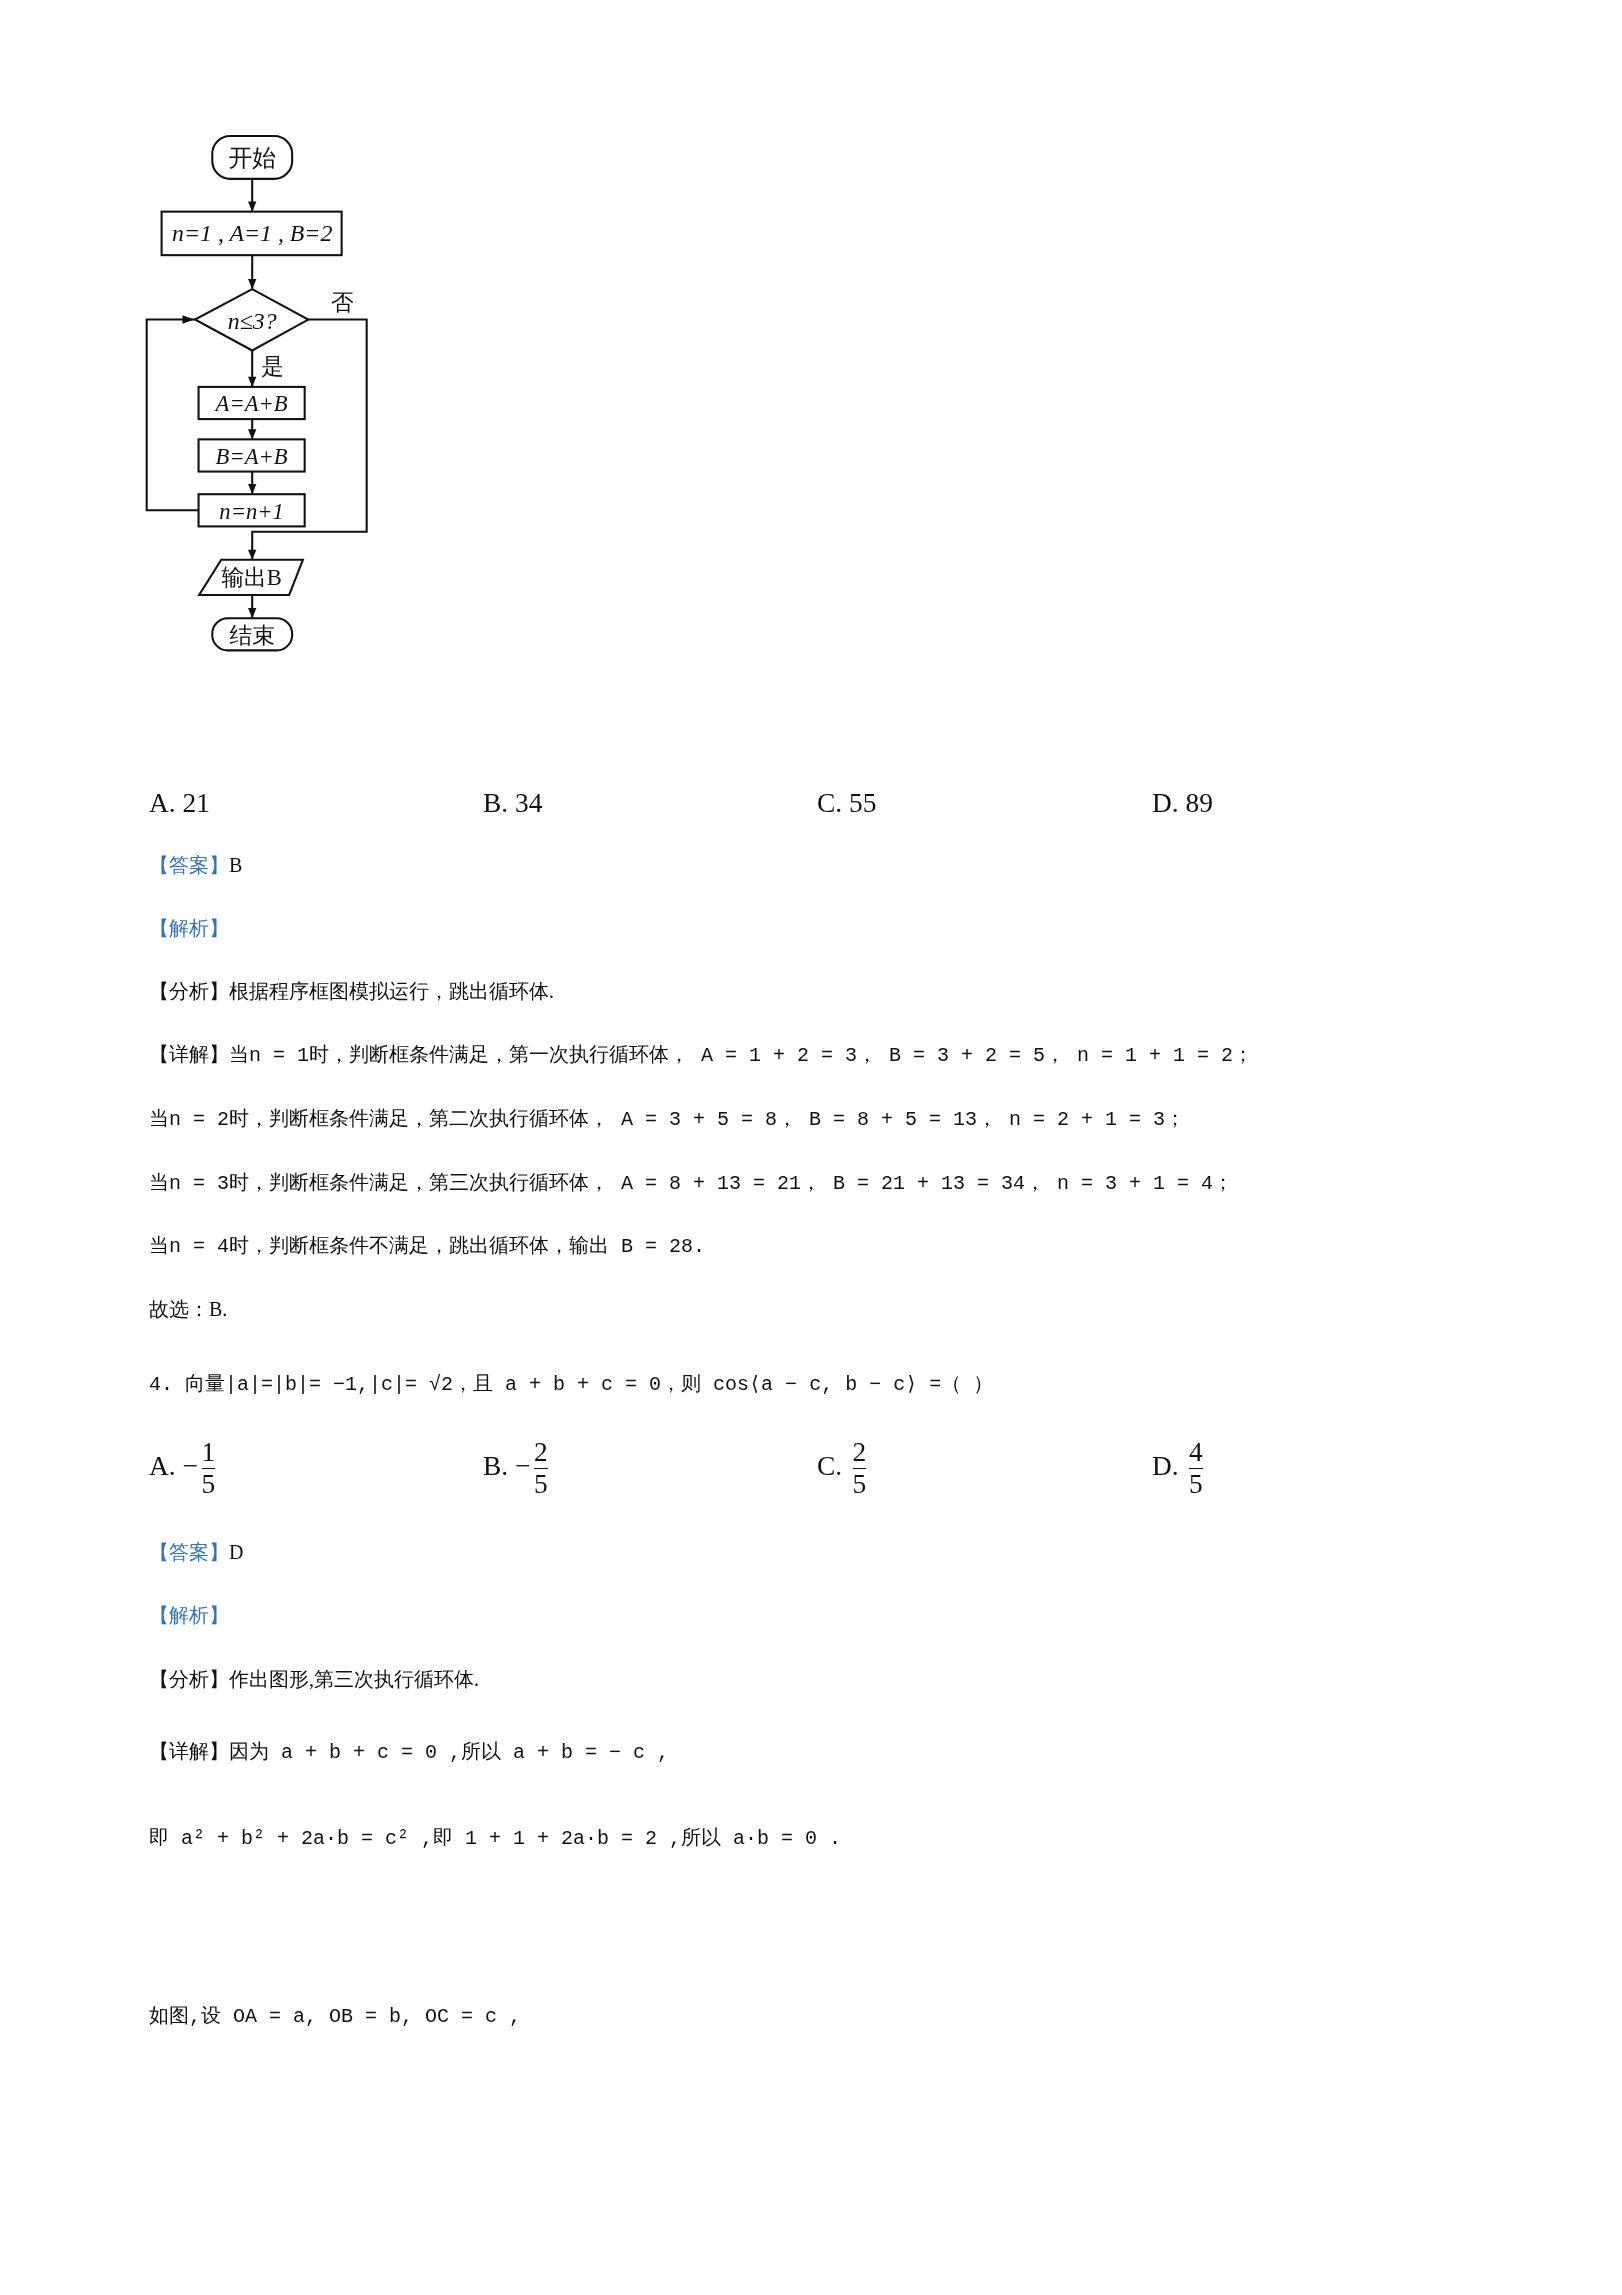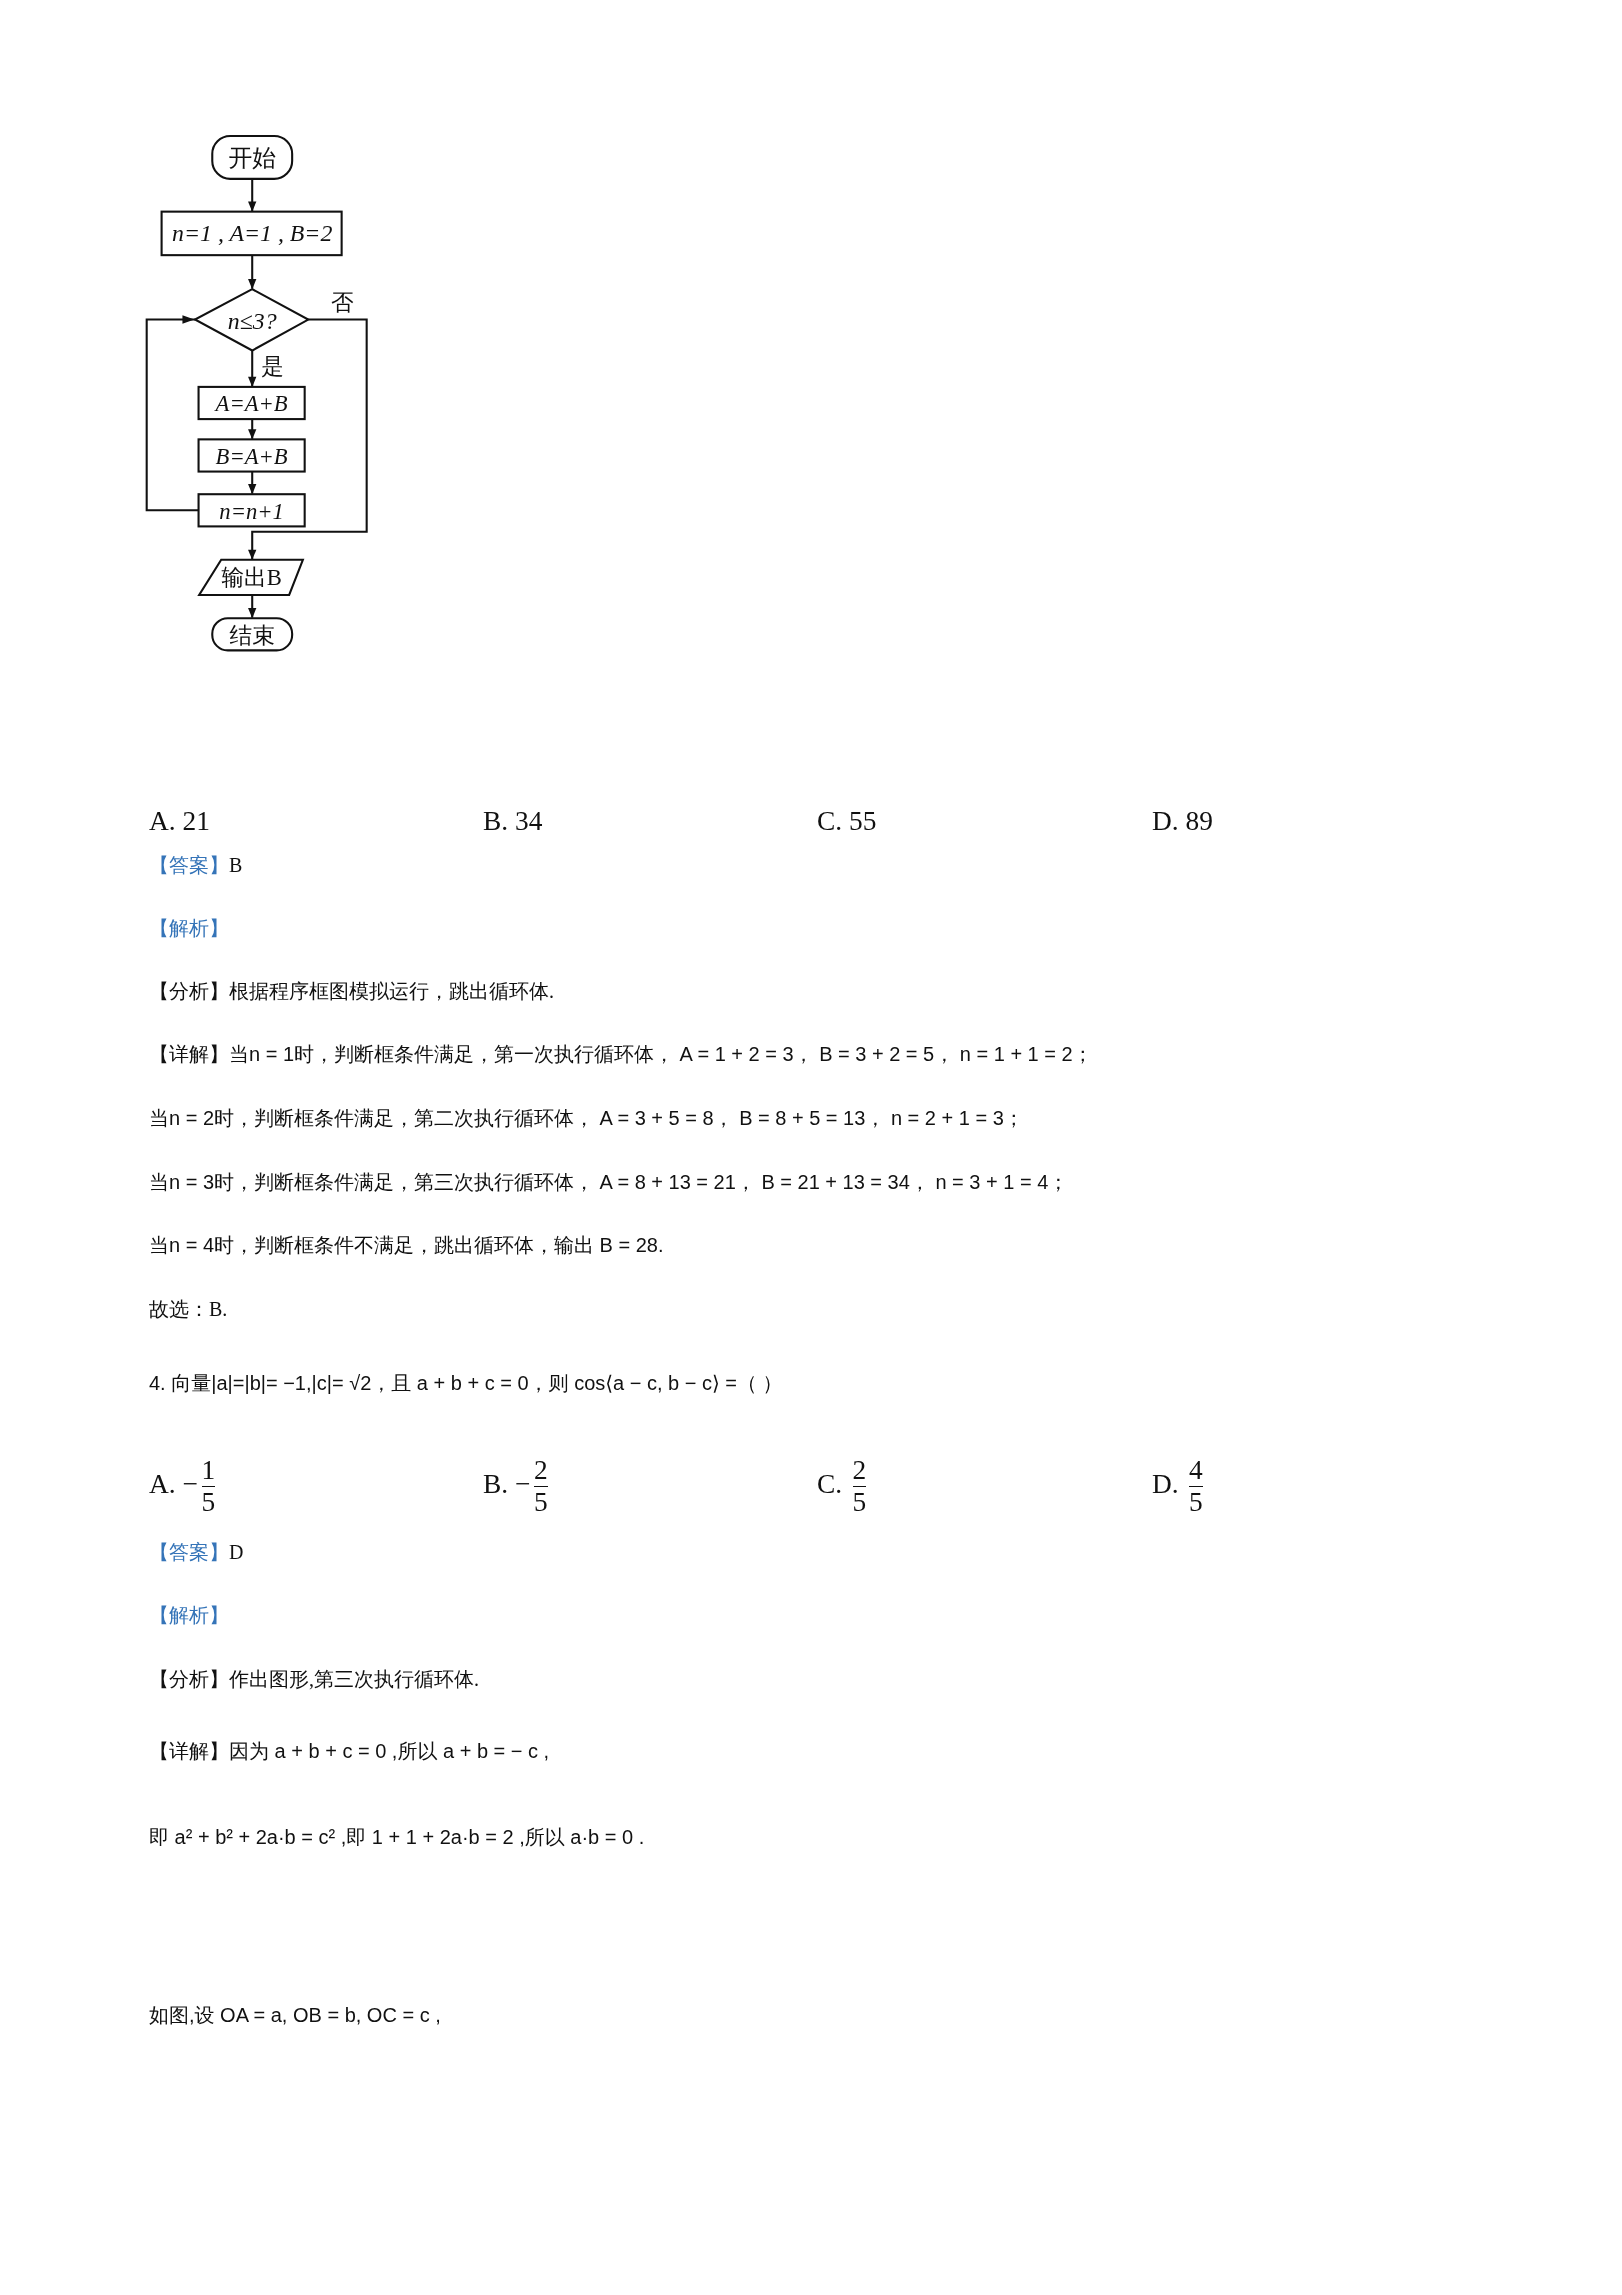--- a/index.html
+++ b/index.html
@@ -1,25 +1,25 @@
 <!DOCTYPE html>
 <html style="font-size:9.5px"><head>
 <meta charset="utf-8">
 <style>
   html, body { margin: 0; padding: 0; background: #ffffff; }
   body { width: 1623px; height: 2295px; position: relative; overflow: hidden;
          font-family: "Liberation Serif", "DejaVu Serif", serif; color: #111; }
   .abs { position: absolute; }
   .line { position: absolute; left: 149px; font-size: 20px; line-height: 36px; white-space: nowrap; }
   .label-blue { color: #3574b8; }
-  .math { font-family: Liberation Sans, sans-serif; text-align: center; }
+  .math { font-family: Liberation Mono, monospace; text-align: center; }
   .frac { display: inline-block; vertical-align: middle; text-align: center; margin: 0 3.6px; }
   .frac span { display: block; line-height: 31px; }
   .frac .bar { border-top: 1.8px solid #111; }
-  .opt { position: absolute; font-size: 27.4px; line-height: 36px; white-space: nowrap; margin-top: 18px; }
+  .opt { position: absolute; font-size: 27.4px; line-height: 36px; white-space: nowrap; }
   svg text { font-family: "Liberation Serif", "DejaVu Serif", serif; }
 </style>
 </head>
 <body>
 
 <svg class="abs" style="left:0;top:0" width="477" height="775" viewBox="0 0 800 1300">
   <defs>
     <marker id="arr" markerWidth="12" markerHeight="16" refX="6" refY="14" orient="auto" markerUnits="userSpaceOnUse">
       <path d="M0,0 L6,16 L12,0 L6,4 Z" fill="#111"></path>
     </marker>

